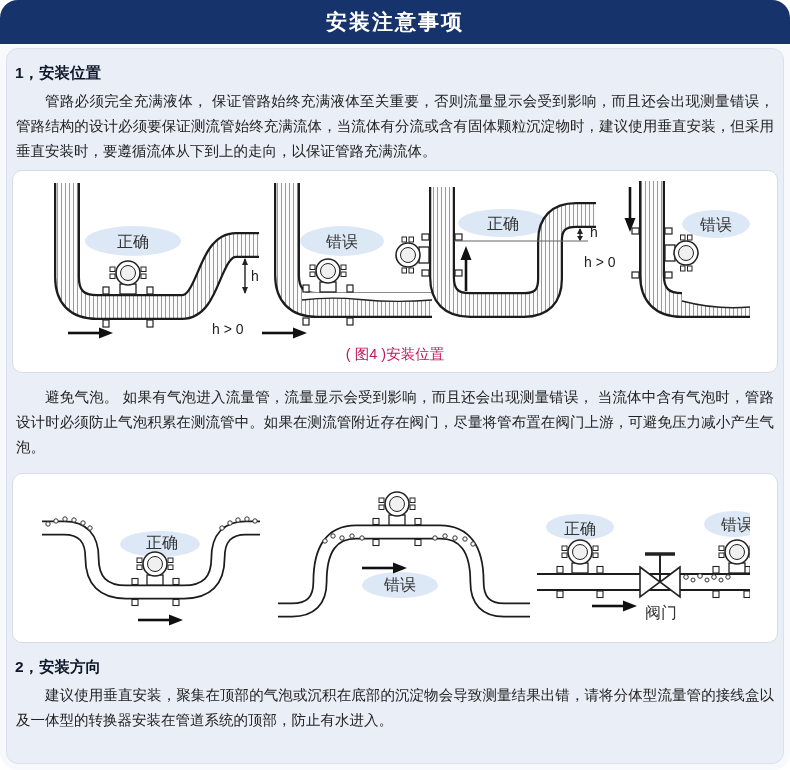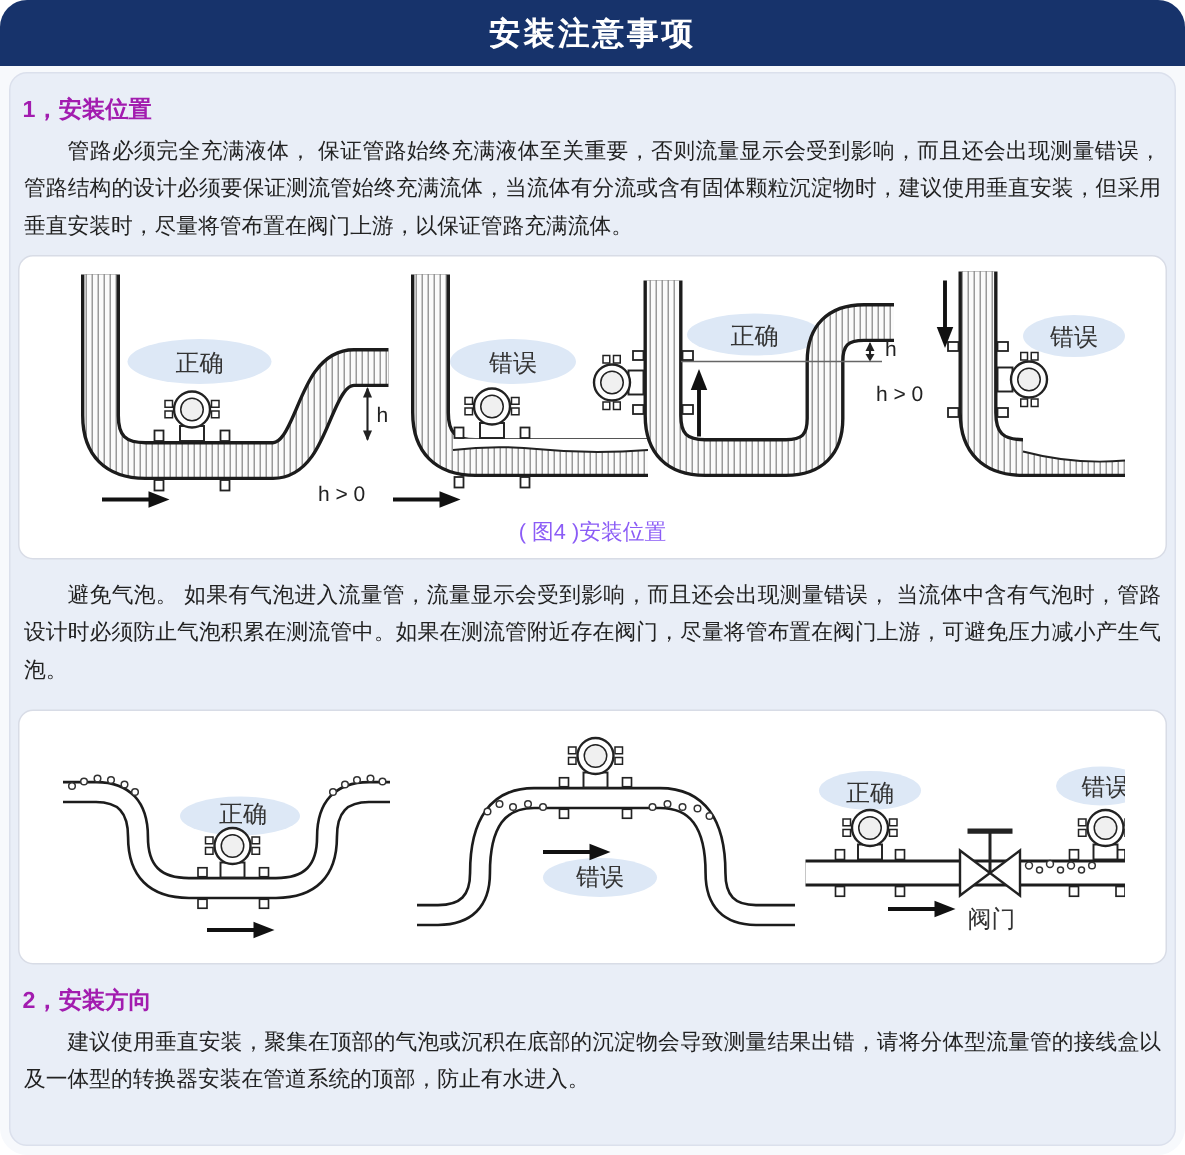--- a/index.html
+++ b/index.html
@@ -7,27 +7,27 @@
     --panel-border:#dbe0ec; --figure-bg:#ffffff; --figure-border:#d8dce6;
     --text:#222222; --watermark:#c7e096;
   }
   html,body{margin:0;padding:0;}
   body{font-family:"Liberation Sans","DejaVu Sans",sans-serif;}
   .page{width:790px;height:770px;position:relative;background:var(--page-bg);overflow:hidden;border-radius:18px;}
   .hdr{height:44px;background:var(--header-bg);display:flex;align-items:center;justify-content:center;}
   .hdr-title{color:#fff;font-size:21px;font-weight:bold;letter-spacing:2px;}
   .panel{position:absolute;left:6px;right:6px;top:48px;bottom:6px;background:var(--panel-bg);
          border:1px solid var(--panel-border);border-radius:12px;box-sizing:border-box;}
-  .sec-h{margin:14px 8px 0 8px;font-size:15.5px;font-weight:bold;color:#a21caf;}
+  .sec-h{margin:14px 8px 0 8px;font-size:15.5px;font-weight:bold;color:#0f172a;}
   .para{margin:5px 9px 0 9px;font-size:14.5px;line-height:25px;color:var(--text);
         text-indent:2em;text-align:justify;position:relative;z-index:1;}
   .figbox{margin:6px 5px 0 5px;background:var(--figure-bg);border:1px solid var(--figure-border);
           border-radius:10px;padding:8px 0 8px 0;}
   .figbox svg{display:block;margin:0 auto;}
-  .figcap{text-align:center;font-size:14.5px;color:#8b5cf6;margin-top:4px;}
+  .figcap{text-align:center;font-size:14.5px;color:#be185d;margin-top:4px;}
   .p2{margin-top:12px;margin-bottom:13px;}
   .wm{position:absolute;right:14px;top:700px;z-index:0;color:var(--watermark);
       font-weight:900;font-size:42px;letter-spacing:4px;line-height:1;white-space:nowrap;}
   .wm sup{font-size:19px;font-weight:bold;vertical-align:18px;letter-spacing:0;}
   
   .pipeO{fill:none;stroke:#1c1c1c;stroke-width:26;}
   .pipeH{fill:none;stroke:url(#hatch);stroke-width:21.5;}
   .tubeO15{fill:none;stroke:#1c1c1c;stroke-width:15;}
   .tubeI15{fill:none;stroke:#fff;stroke-width:11.5;}
   .tubeO18{fill:none;stroke:#1c1c1c;stroke-width:18;}
@@ -45,21 +45,21 @@
 
   <div class="hdr">
     <span class="hdr-title">安装注意事项</span>
   </div>
 
   <div class="wm"><span>图页</span><sup>®</sup><span>网</span></div>
 
   <div class="panel">
 
     <div class="sec-h">1，安装位置</div>
-    <p class="para">管路必须完全充满液体， 保证管路始终充满液体至关重要，否则流量显示会受到影响，而且还会出现测量错误，管路结构的设计必须要保证测流管始终充满流体，当流体有分流或含有固体颗粒沉淀物时，建议使用垂直安装，但采用垂直安装时，尽量将管布置在阀门上游，以保证管路充满流体。</p>
+    <p class="para">管路必须完全充满液体， 保证管路始终充满液体至关重要，否则流量显示会受到影响，而且还会出现测量错误，管路结构的设计必须要保证测流管始终充满流体，当流体有分流或含有固体颗粒沉淀物时，建议使用垂直安装，但采用垂直安装时，要遵循流体从下到上的走向，以保证管路充满流体。</p>
 
     <div class="figbox">
       <svg width="710" height="162" viewBox="0 0 710 162">
         <defs>
           <pattern id="hatch" width="4" height="4" patternUnits="userSpaceOnUse">
             <rect width="4" height="4" fill="#fbfbfb"></rect>
             <line x1="1.5" y1="0" x2="1.5" y2="4" stroke="#9a9a9a" stroke-width="1"></line>
           </pattern>
           <g id="sensor" stroke="#222">
             <rect x="-8" y="-10" width="16" height="10" fill="#fff" stroke-width="1.3"></rect>

